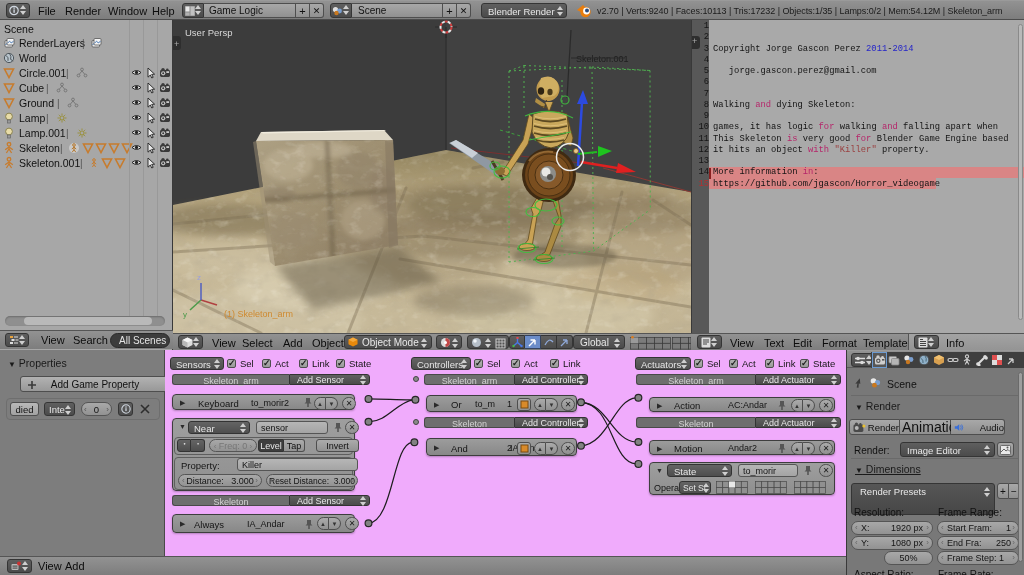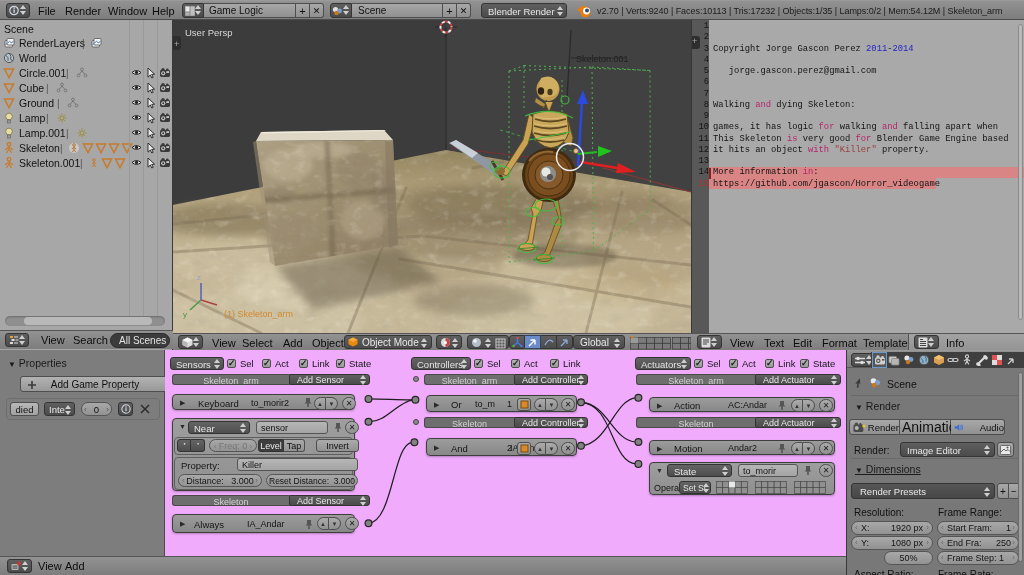--- a/index.html
+++ b/index.html
@@ -1054,21 +1054,21 @@
   <div class="abs lbtn ctr" style="left:150px;top:92px;width:17px;height:15px;">
     <svg width="11" height="10" viewBox="0 0 11 10">
           <rect x="0.5" y="0.5" width="10" height="9" rx="1" fill="#e8e8e8" stroke="#555" stroke-width=".8"></rect>
           <path d="M1,7 L4,4 L6,6 L8,4.5 L10,6.5" stroke="#555" stroke-width=".9" fill="none"></path>
           <circle cx="7.5" cy="2.5" r="1" fill="#555"></circle>
         </svg>
   </div>
   <div class="abs" style="left:4px;top:108px;width:168px;height:1px;background:#6a6a6a;"></div>
 
   <div class="abs" style="left:8px;top:113px;font-size:10.5px;color:#1a1a1a;text-decoration:underline;"><span style="font-size:8px;">▼</span> Dimensions</div>
-  <div class="abs dbtn" style="left:4px;top:133px;width:144px;height:16px;background:linear-gradient(#565656,#474747);">
+  <div class="abs dbtn" style="left:4px;top:133px;width:144px;height:32px;background:linear-gradient(#565656,#474747);">
     <span style="position:absolute;left:8px;top:2px;font-size:9.5px;">Render Presets</span>
     <span class="updn" style="position:absolute;right:3px;top:2.5px;"></span>
   </div>
   <div class="abs lbtn ctr" style="left:150px;top:133px;width:12px;height:16px;border-radius:3px 0 0 3px;font-size:10px;">+</div>
   <div class="abs lbtn ctr" style="left:162px;top:133px;width:11px;height:16px;border-radius:0 3px 3px 0;border-left:none;font-size:10px;">−</div>
   <span class="abs" style="left:7px;top:157px;font-size:10px;">Resolution:</span>
   <span class="abs" style="left:91px;top:157px;font-size:10px;">Frame Range:</span>
   <div class="lsl" style="left:4px;top:171px;width:82px;height:14px;">
         <span style="position:absolute;left:3px;font-size:8px;color:#666;">‹</span>
         <span style="position:absolute;left:9px;">X:</span>

